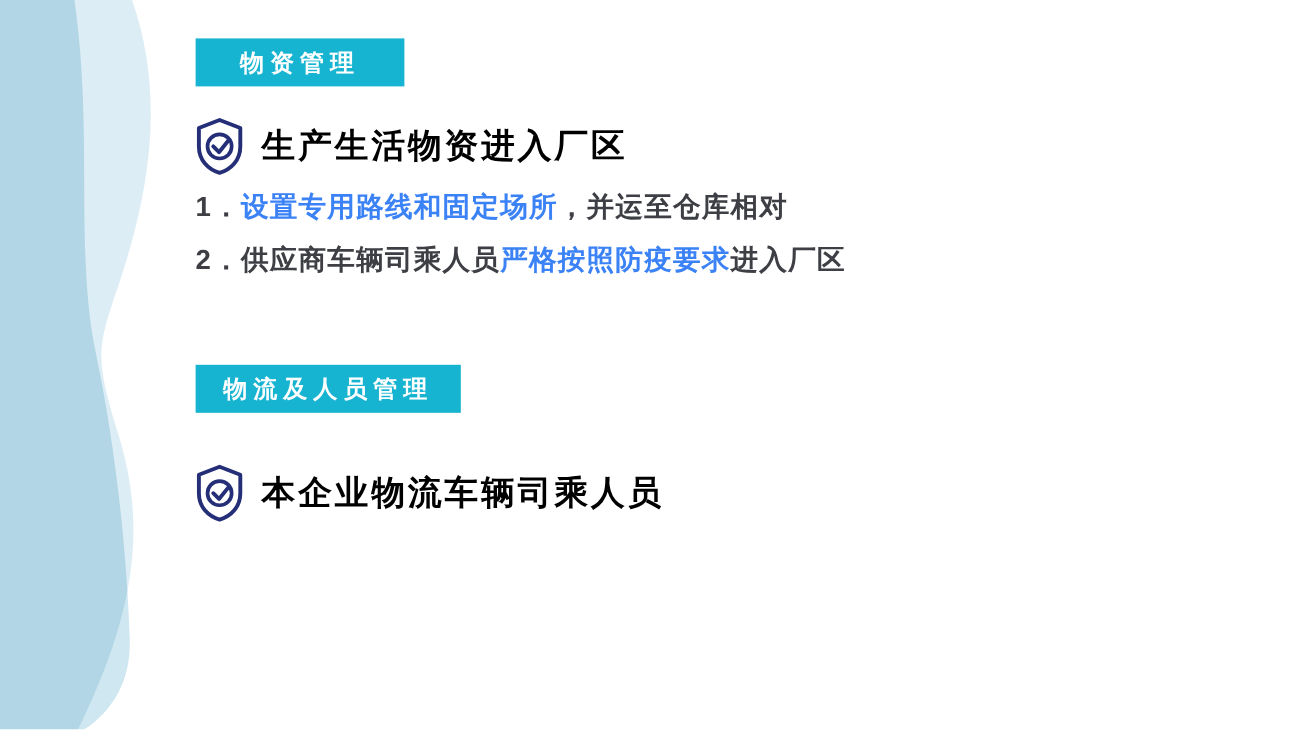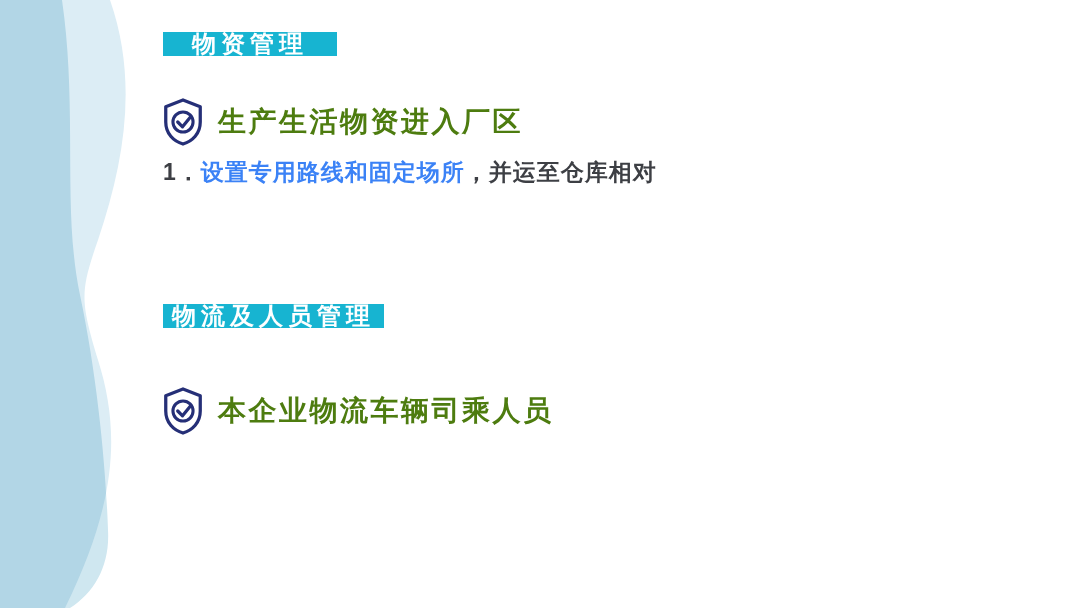--- a/index.html
+++ b/index.html
@@ -20,24 +20,24 @@
     top: 0;
     width: 155px;
     height: 608px;
     pointer-events: none;
   }
   .wave-mid { mix-blend-mode: multiply; }
 
   .badge {
     position: absolute;
     left: 163px;
-    height: 24px;
+    height: 40px;
     background: #17b4d1;
     color: #ffffff;
-    font-size: 24px;
+    font-size: 20px;
     font-weight: 700;
     letter-spacing: 5px;
     display: flex;
     align-items: center;
     justify-content: center;
     white-space: nowrap;
   }
   #badge-1 { top: 32px;  width: 174px; }
   #badge-2 { top: 304px; width: 221px; }
 
@@ -48,21 +48,21 @@
     height: 50px;
   }
   #shield-1 { top: 97px; }
   #shield-2 { top: 386px; }
 
   .heading {
     position: absolute;
     left: 218px;
     font-size: 28px;
     font-weight: 700;
-    color: #4d7c0f;
+    color: #000000;
     letter-spacing: 2.5px;
     white-space: nowrap;
   }
   #heading-1 { top: 103px; }
   #heading-2 { top: 392px; }
 
   .list {
     position: absolute;
     left: 163px;
     font-size: 23px;
@@ -91,20 +91,23 @@
   <circle cx="24" cy="26" r="10.5" fill="none" stroke="#252f77" stroke-width="3.2"></circle>
   <path d="M18.5,26 L23.5,31 L32,20.5" fill="none" stroke="#252f77" stroke-width="3.4" stroke-linecap="round" stroke-linejoin="round"></path>
 </svg>
 
 <div class="heading" id="heading-1">生产生活物资进入厂区</div>
 
 <div class="list" id="list-1">
   <p>
     <span class="seg-dark">1．</span><span class="seg-red">设置专用路线和固定场所</span><span class="seg-dark">，并运至仓库相对</span>
   </p>
+  <p>
+    <span class="seg-dark">2．供应商车辆司乘人员</span><span class="seg-red">严格按照防疫要求</span><span class="seg-dark">进入厂区</span>
+  </p>
 </div>
 
 <div class="badge" id="badge-2">物流及人员管理</div>
 
 <svg class="shield" id="shield-2" viewBox="0 0 48 52" aria-hidden="true">
   <path d="M24,3 L42,10 L42,26 C42,38 34,46 24,49 C14,46 6,38 6,26 L6,10 Z" fill="none" stroke="#252f77" stroke-width="3.4" stroke-linejoin="round"></path>
   <circle cx="24" cy="26" r="10.5" fill="none" stroke="#252f77" stroke-width="3.2"></circle>
   <path d="M18.5,26 L23.5,31 L32,20.5" fill="none" stroke="#252f77" stroke-width="3.4" stroke-linecap="round" stroke-linejoin="round"></path>
 </svg>
 

